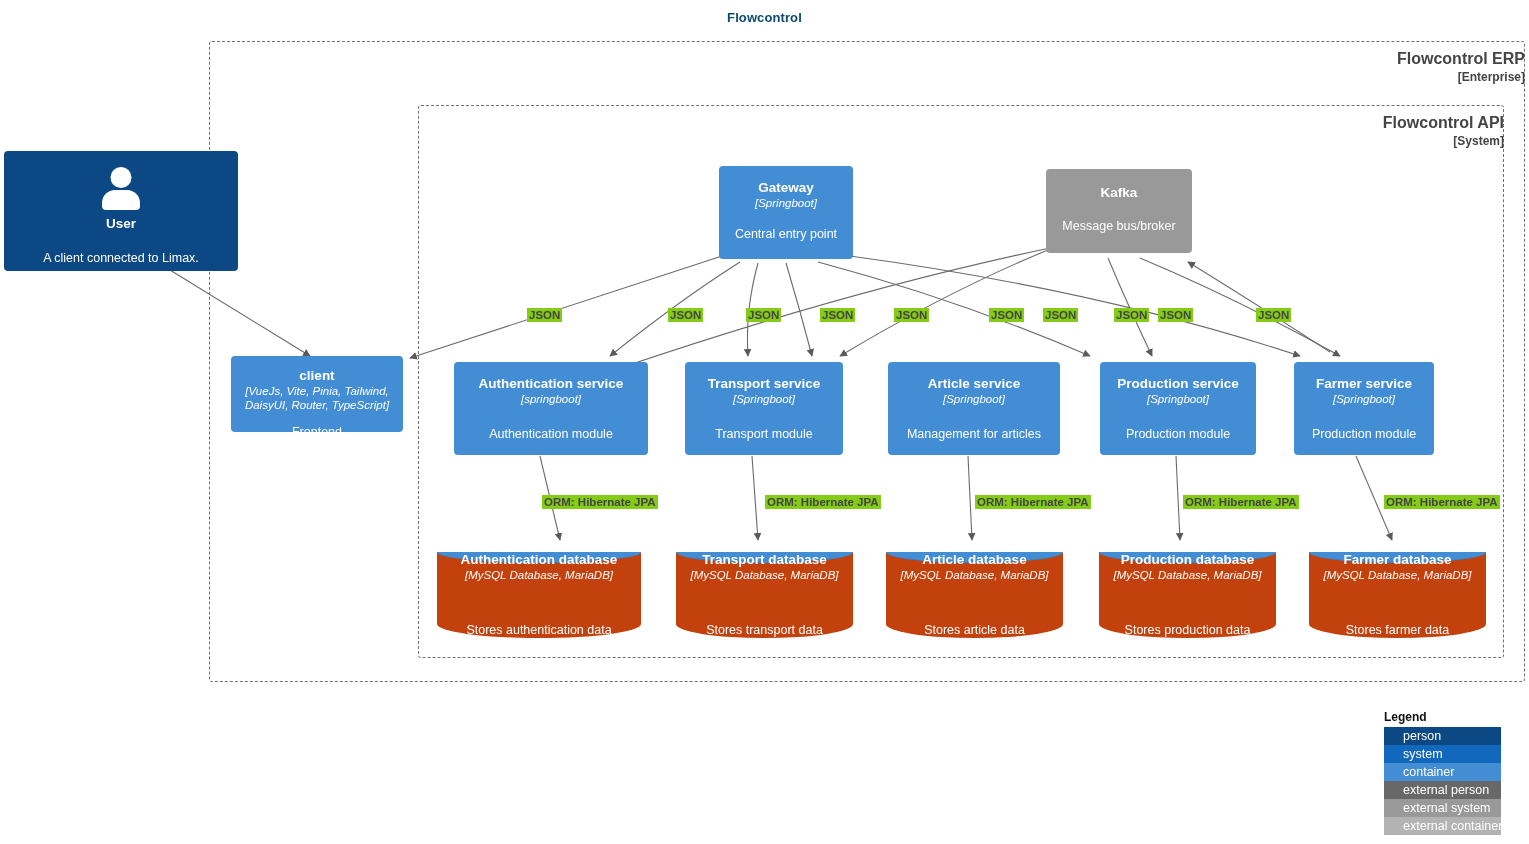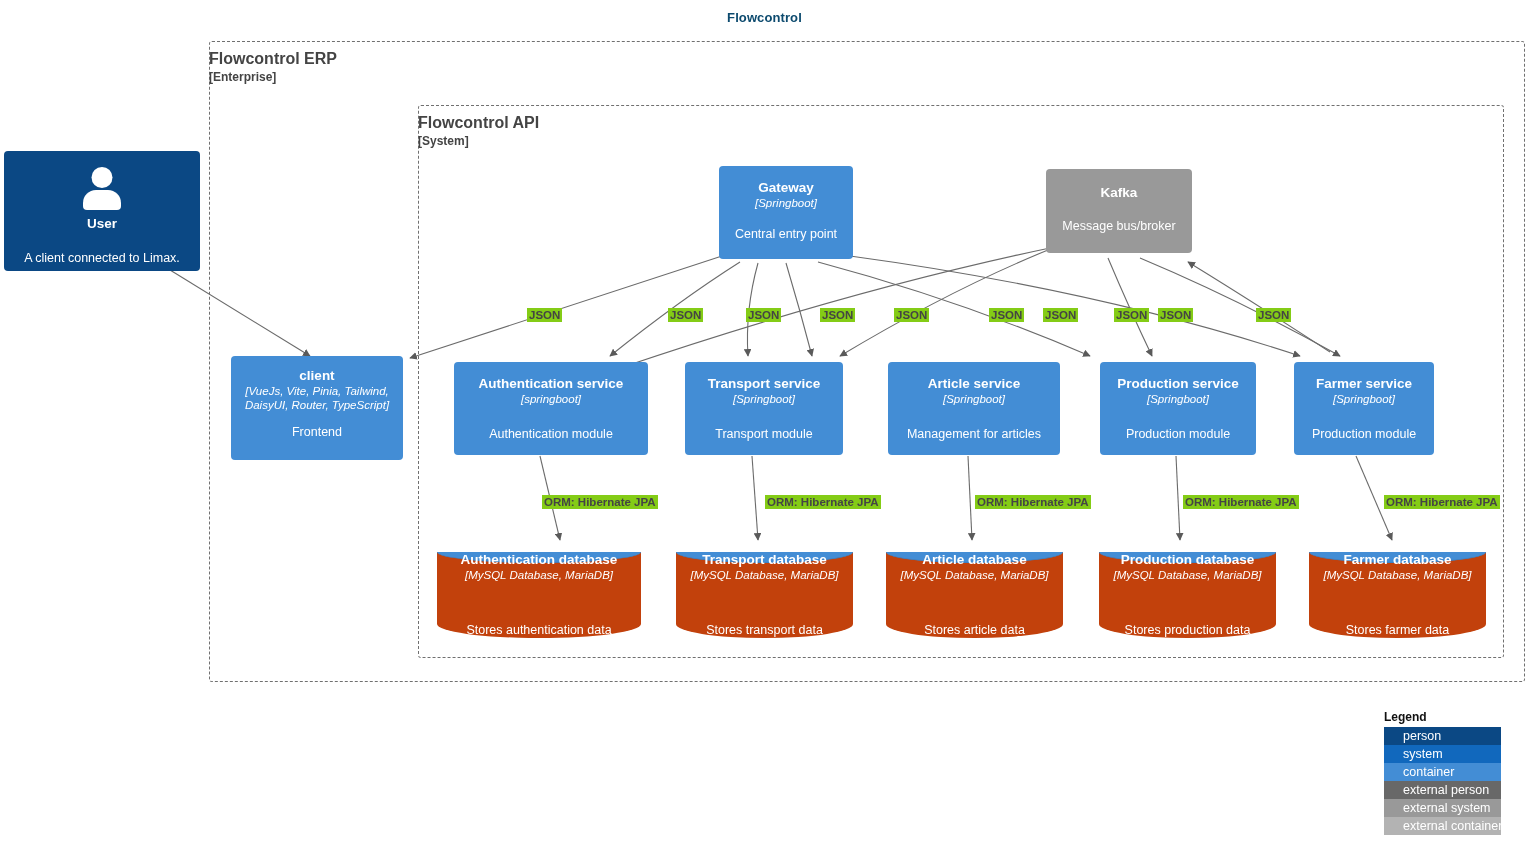--- a/index.html
+++ b/index.html
@@ -47,21 +47,21 @@
     position: absolute;
     border: 1.6px dashed #707070;
     border-radius: 3px;
     box-sizing: border-box;
     background: transparent;
   }
   .boundary-label {
     position: absolute;
     left: 0;
     width: 100%;
-    text-align: left;
+    text-align: right;
     color: #444444;
   }
   .boundary-name {
     font-size: 16px;
     font-weight: bold;
     line-height: 20px;
   }
   .boundary-type {
     font-size: 12px;
     font-weight: bold;
@@ -258,30 +258,30 @@
       <path d="M 1330 352 Q 1250 300 1188 262"></path>
 
       <path d="M 540 456 L 560 540"></path>
       <path d="M 752 456 L 758 540"></path>
       <path d="M 968 456 L 972 540"></path>
       <path d="M 1176 456 L 1180 540"></path>
       <path d="M 1356 456 L 1392 540"></path>
     </g>
   </svg>
 
-  <div class="node person" style="left:4px; top:151px; width:196px; height:120px;">
+  <div class="node person" style="left:4px; top:151px; width:234px; height:120px;">
     <div class="person-icon">
       <div class="head"></div>
       <div class="body"></div>
     </div>
     <div class="n-title">User</div>
     <div class="n-desc">A client connected to Limax.</div>
   </div>
 
-  <div class="node container" style="left:231px; top:356px; width:172px; height:104px; padding-top:11px;">
+  <div class="node container" style="left:231px; top:356px; width:172px; height:76px; padding-top:11px;">
     <div class="n-title">client</div>
     <div class="n-tech" style="padding:0 6px;">[VueJs, Vite, Pinia, Tailwind, DaisyUI, Router, TypeScript]</div>
     <div class="n-desc" style="margin-top:12px;">Frontend</div>
   </div>
 
   <div class="node container" style="left:719px; top:166px; width:134px; height:93px;">
     <div class="n-title">Gateway</div>
     <div class="n-tech">[Springboot]</div>
     <div class="n-desc" style="margin-top:16px;">Central entry point</div>
   </div>

